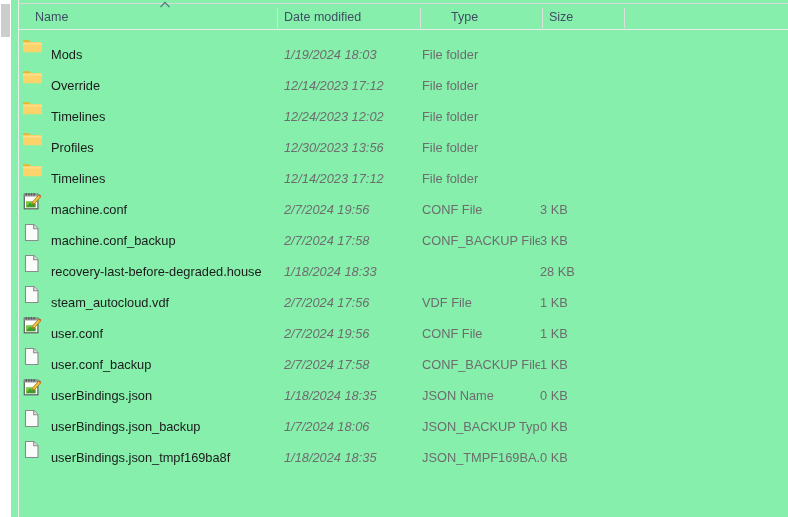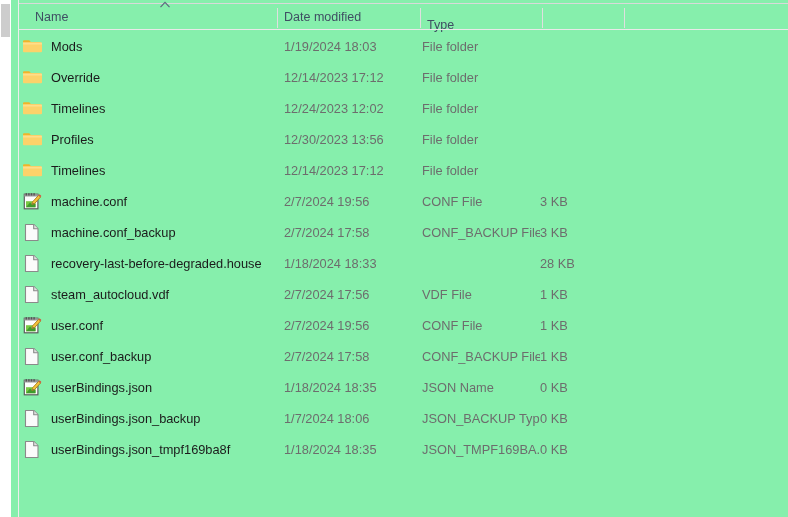--- a/index.html
+++ b/index.html
@@ -113,39 +113,40 @@
     right: 0;
     bottom: 0;
   }
   .row {
     position: relative;
     height: 31px;
     width: 100%;
   }
   .cell {
     position: absolute;
-    top: 0;
+    top: 8px;
     height: 31px;
     line-height: 31px;
     font-size: 12.8px;
     color: #2a2a2a;
     white-space: nowrap;
     overflow: hidden;
   }
   .cell-name {
     left: 3px;
     width: 252px;
     padding-left: 29px;
     box-sizing: border-box;
     color: #1b1b1b;
   }
   .cell-date {
     left: 265px;
     width: 142px;
     color: #6d6d6d;
+    font-style: italic;
   }
   .cell-type {
     left: 403px;
     width: 118px;
     color: #6d6d6d;
   }
   .cell-size {
     left: 521px;
     width: 84px;
     text-align: left;
@@ -180,23 +181,24 @@
         <path d="M5.5 7.2 L10 2.4 L14.5 7.2" fill="none" stroke="#5a6a7d" stroke-width="1.2"></path>
       </svg>
     </div>
 
     <div class="col-head" style="left:16px; width:240px;">Name</div>
     <div class="col-div" style="left:258px;"></div>
 
     <div class="col-head" style="left:265px; width:136px;">Date modified</div>
     <div class="col-div" style="left:401px;"></div>
 
-    <div class="col-head" style="left:408px; width:112px;margin-top:8px;">Type</div>
+    <div class="col-head" style="left:432px; width:112px;">Type</div>
     <div class="col-div" style="left:523px;"></div>
 
+    <div class="col-head" style="left:530px; width:70px;">Size</div>
     <div class="col-div" style="left:605px;"></div>
 
     <div class="header-bottomline"></div>
   </div>
 
   <div class="rows" id="rows-container">
       <div class="row">
         <span class="icon">
           <svg width="20" height="19" viewBox="0 0 20 19">
       <path d="M1 4.2 a1 1 0 0 1 1-1 h5.3 l1.5 1.7 h9.2 a1 1 0 0 1 1 1 v1.1 H1 Z" fill="#f0b429"></path>

